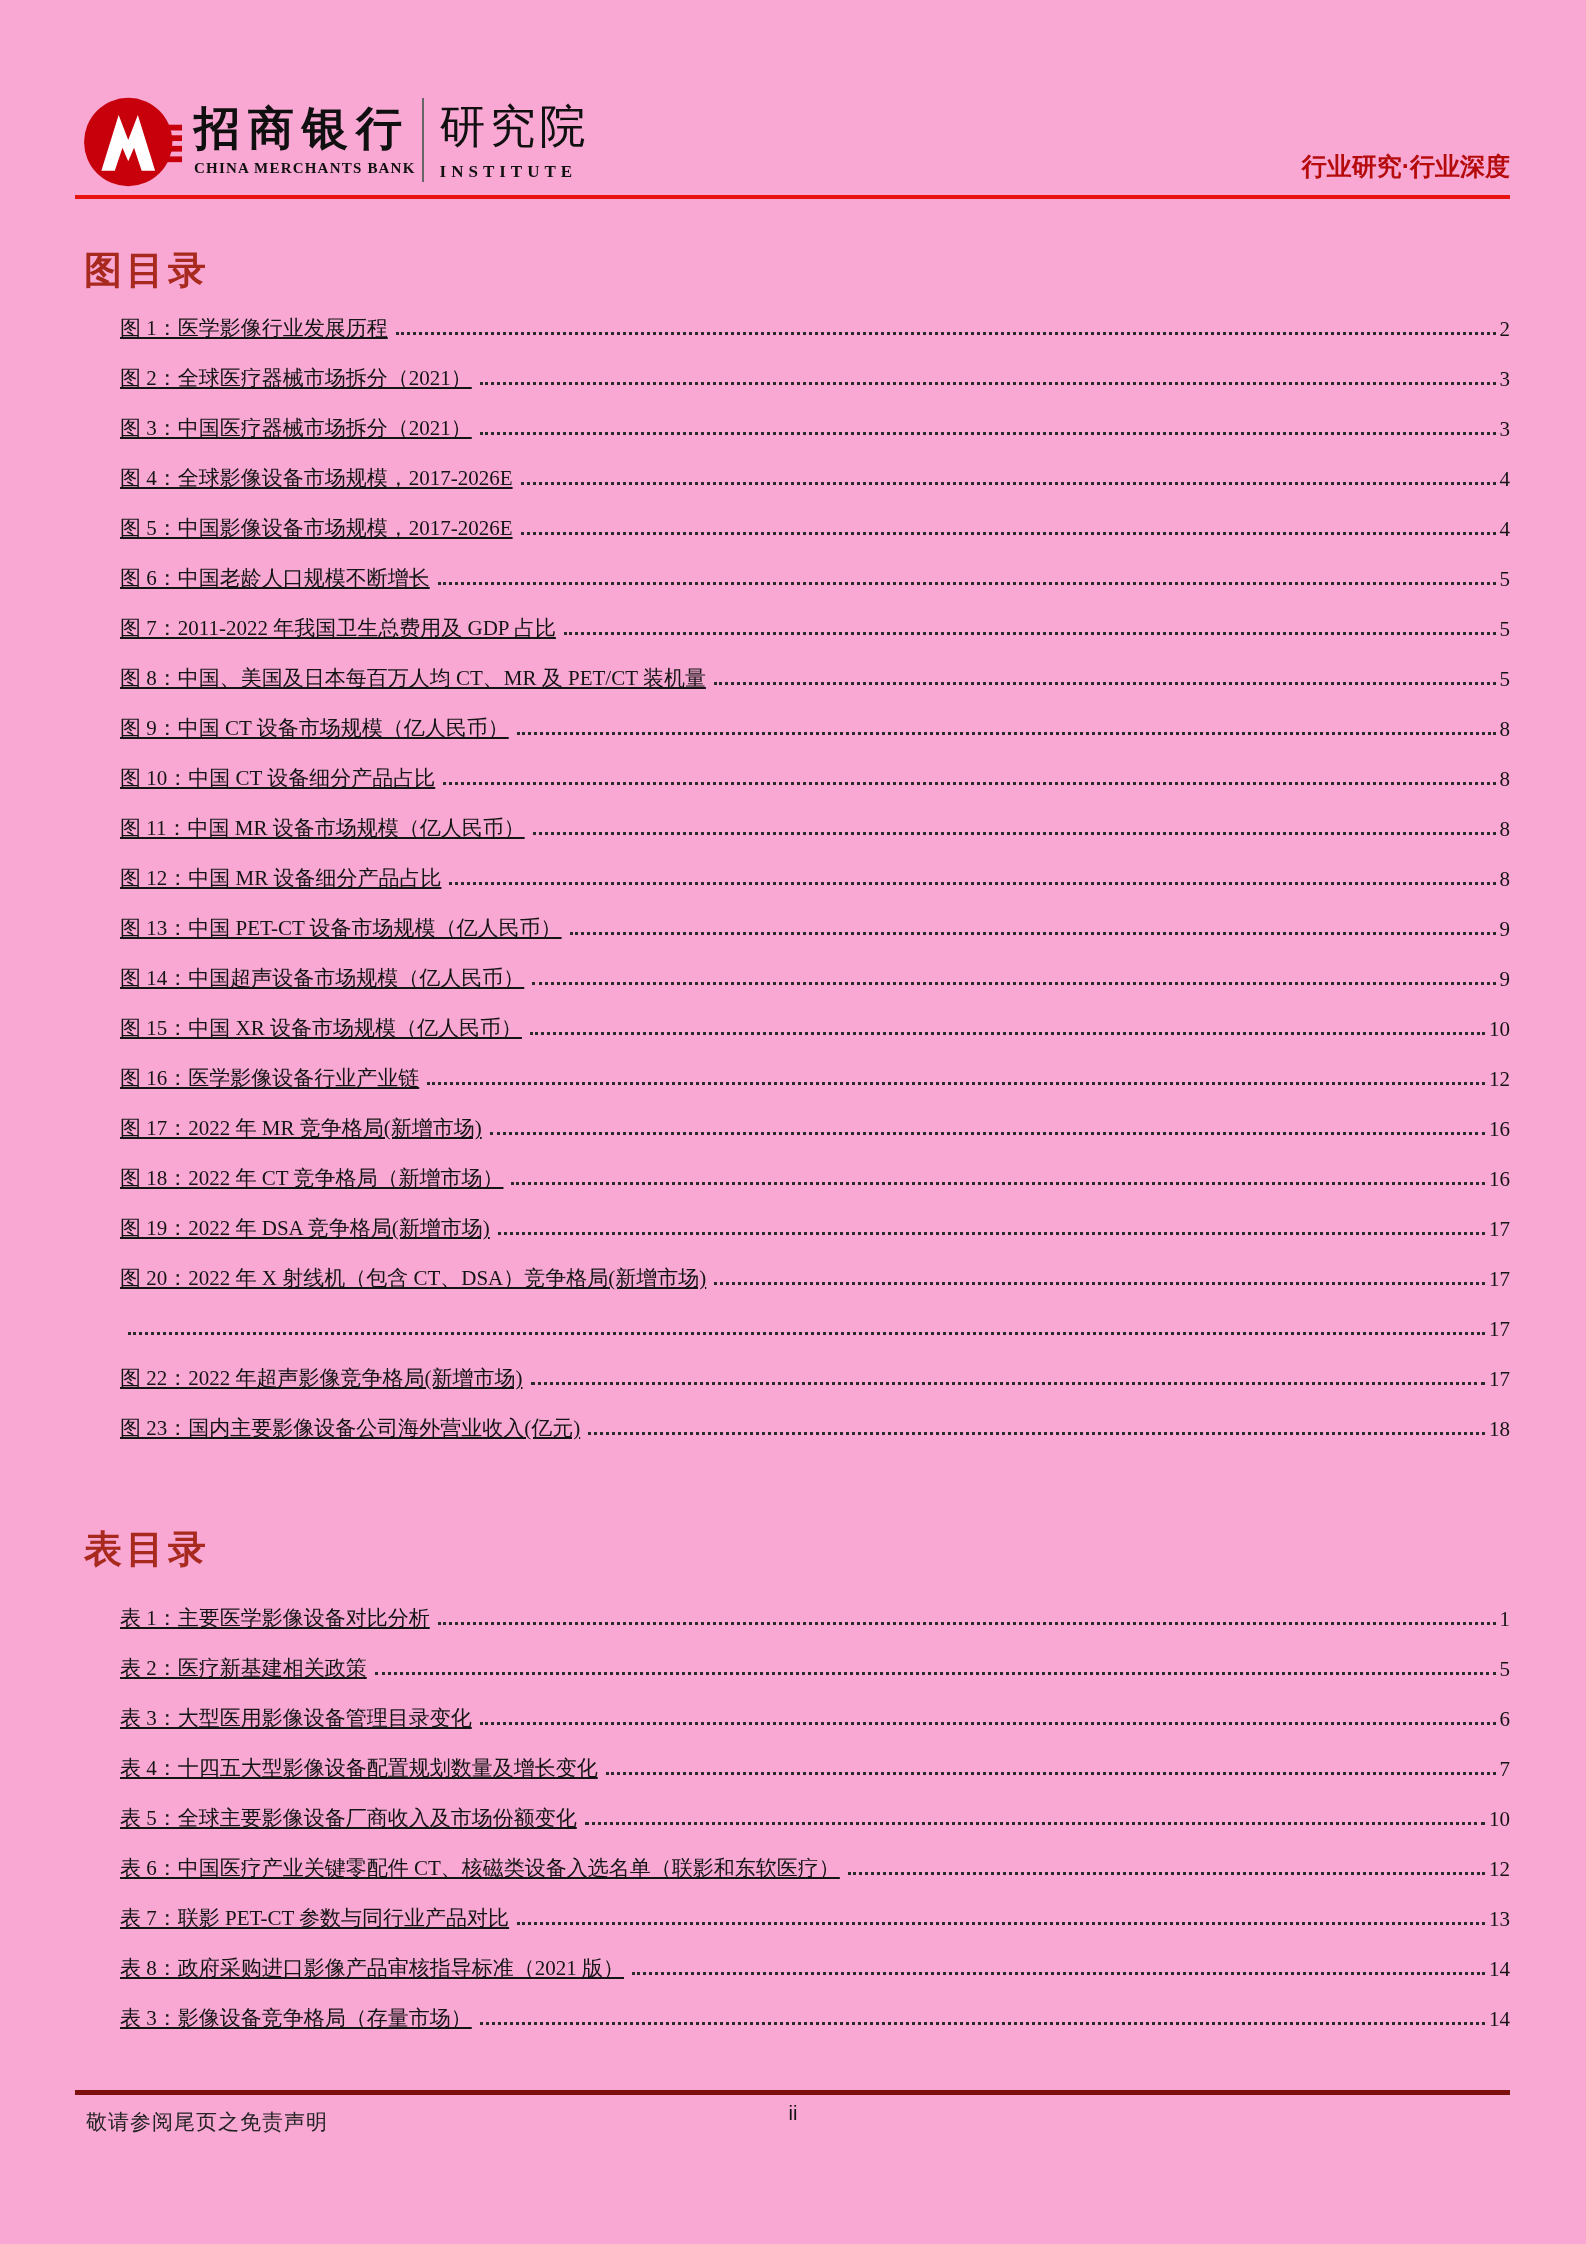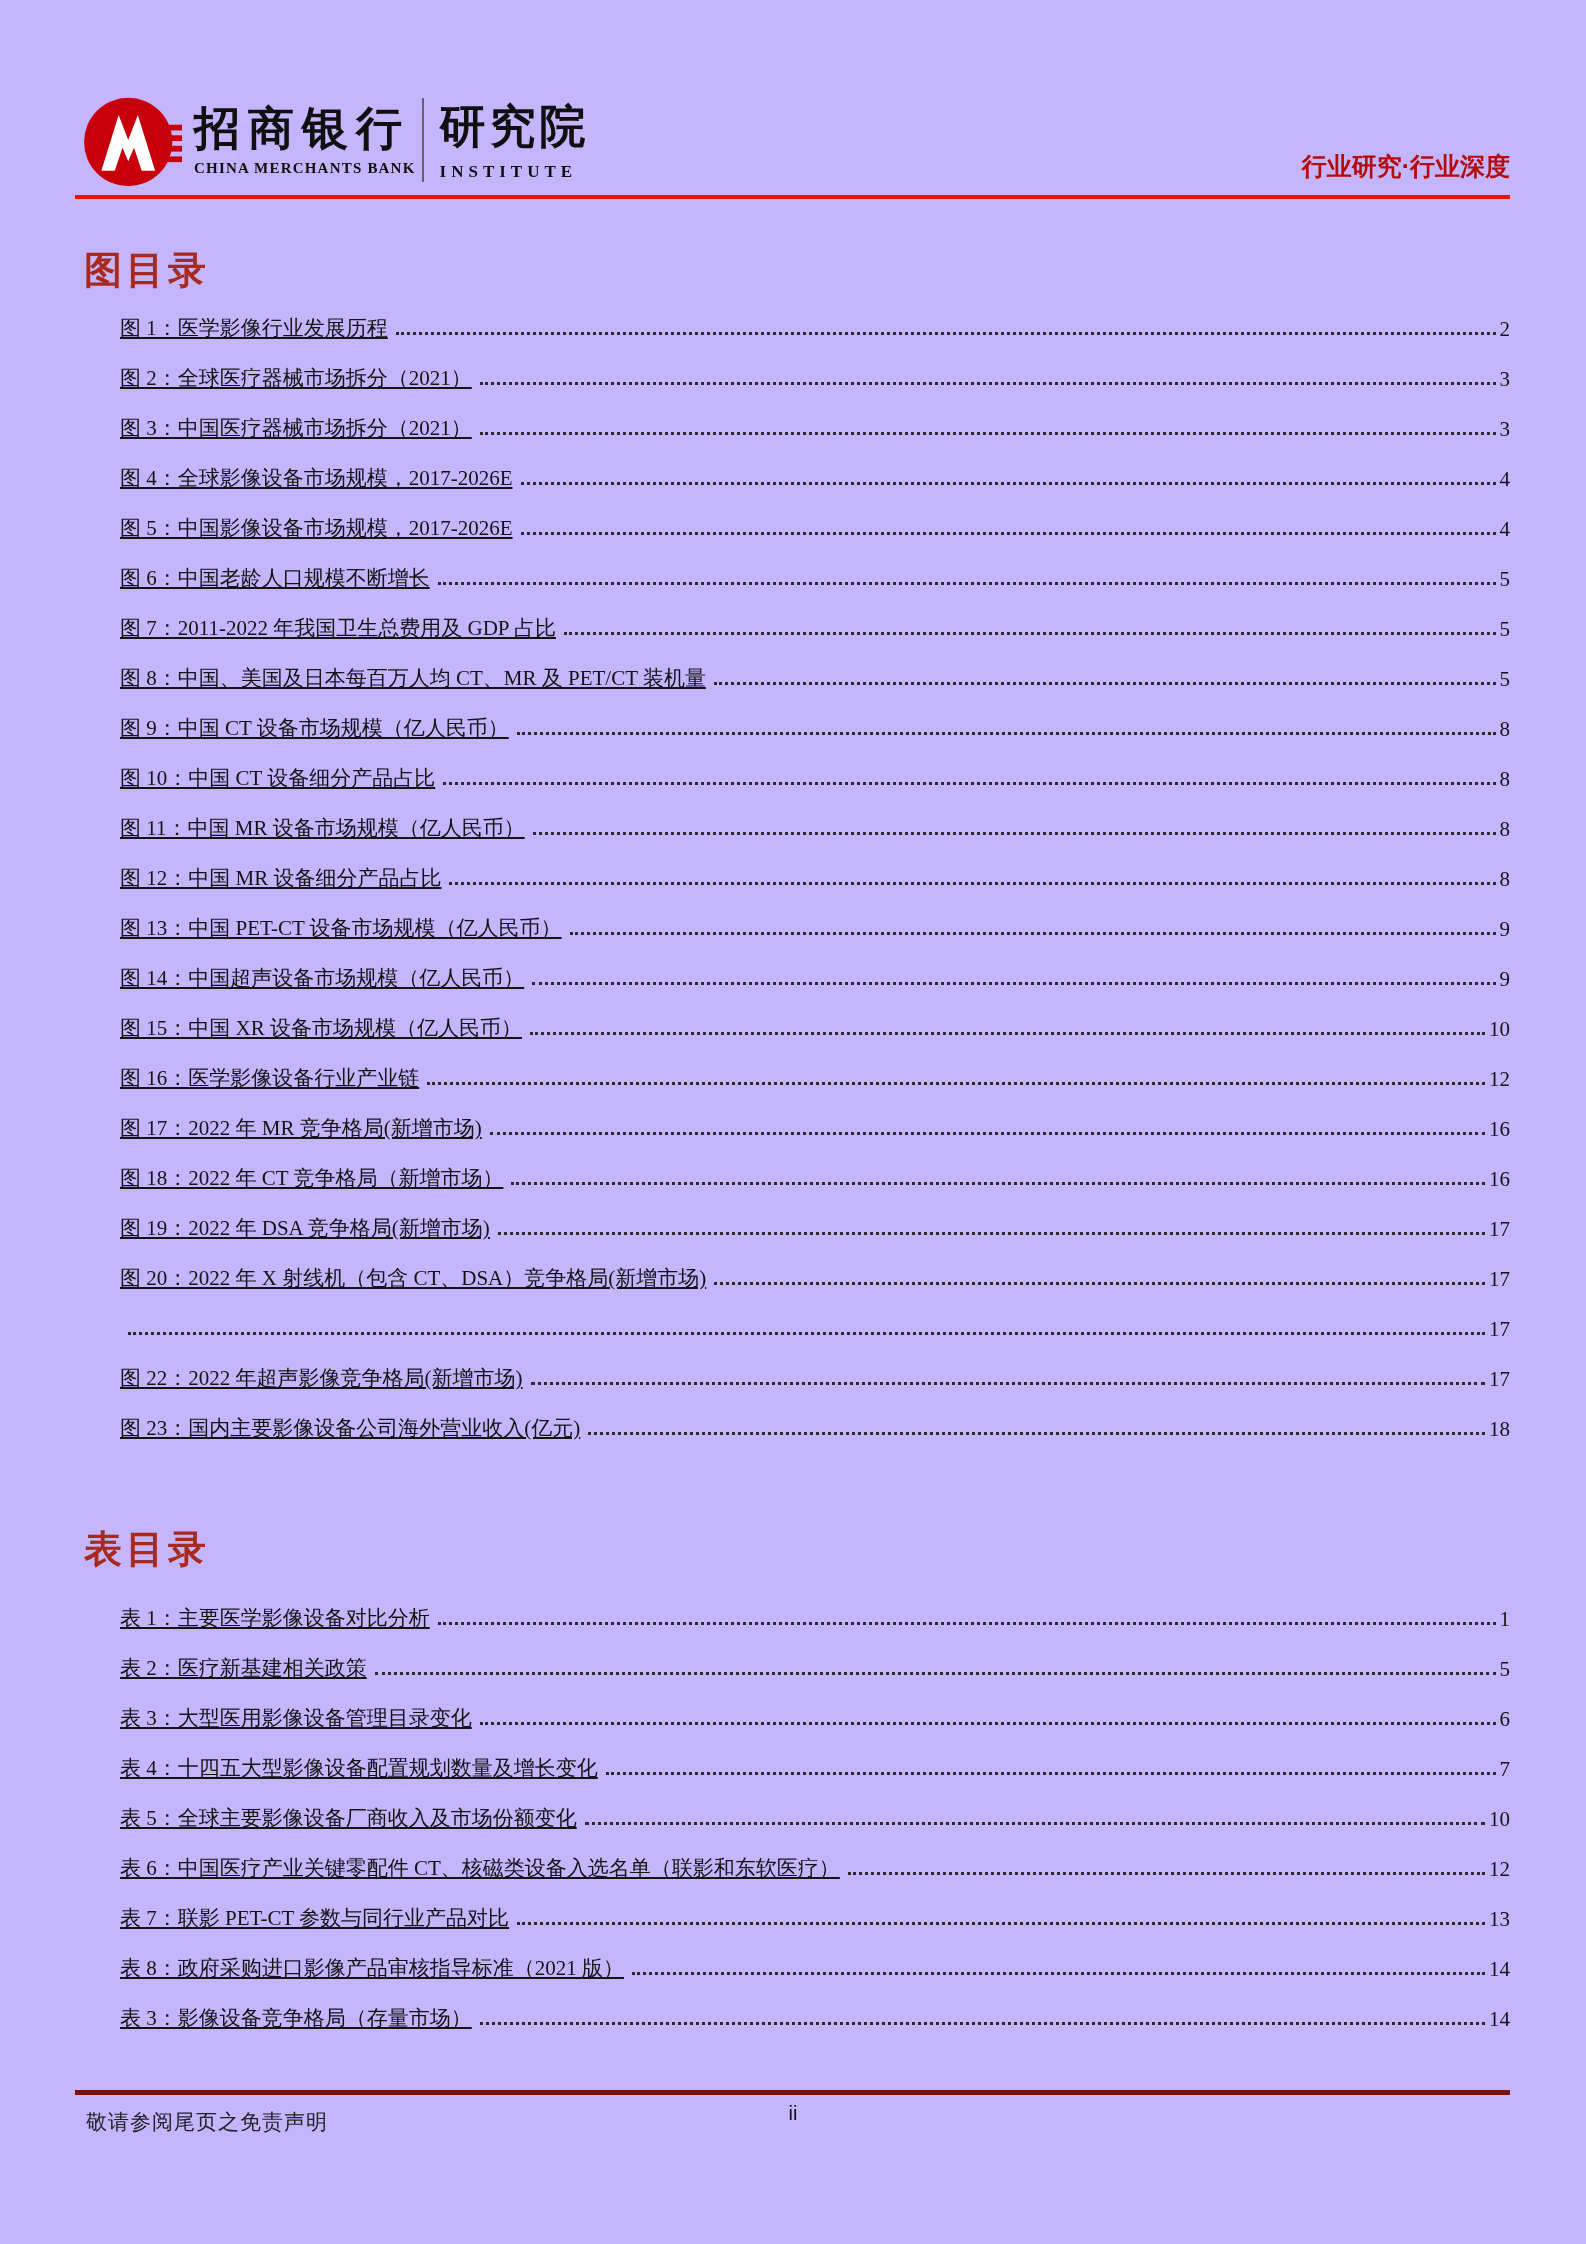--- a/index.html
+++ b/index.html
@@ -1,33 +1,33 @@
 <!DOCTYPE html>
 <html><head>
 <meta charset="utf-8">
 <style>
   html,body{margin:0;padding:0;background:#ffffff;}
   .page{
     position:relative;
     width:1586px;height:2244px;
-    background:#c4b5fd;
+    background:#f9a8d4;
     font-family:"Liberation Serif","DejaVu Serif",serif;
     color:#1a1a1a;
     overflow:hidden;
   }
   
   .hdr{position:absolute;left:0;top:0;width:100%;height:200px;}
   .logo-wrap{position:absolute;left:84px;top:94px;height:96px;display:flex;align-items:flex-start;}
   .logo-svg{width:100px;height:96px;}
   .bank-names{margin-left:10px;padding-top:6px;}
   .bank-cn{font-size:46px;font-weight:700;letter-spacing:8px;line-height:58px;color:#101010;}
   .bank-en{font-size:15px;font-weight:700;letter-spacing:1.2px;color:#101010;margin-top:2px;}
   .vdiv{width:2px;height:84px;background:#666;margin:4px 16px 0 6px;}
   .inst-names{padding-top:4px;}
-  .inst-cn{font-size:46px;font-weight:700;letter-spacing:4px;line-height:58px;color:#101010;}
+  .inst-cn{font-size:46px;font-weight:400;letter-spacing:4px;line-height:58px;color:#101010;}
   .inst-en{font-size:17px;font-weight:700;letter-spacing:5px;color:#101010;margin-top:6px;}
   .doc-type{
     position:absolute;right:76px;top:150px;
     font-size:25px;font-weight:600;color:#b50b0b;
     font-family:"Liberation Sans","DejaVu Sans",sans-serif;
     margin-left:34px;
   }
   .hdr-rule{position:absolute;left:75px;right:76px;top:195px;height:4px;background:#e8120e;}
   
   .sec-title{

